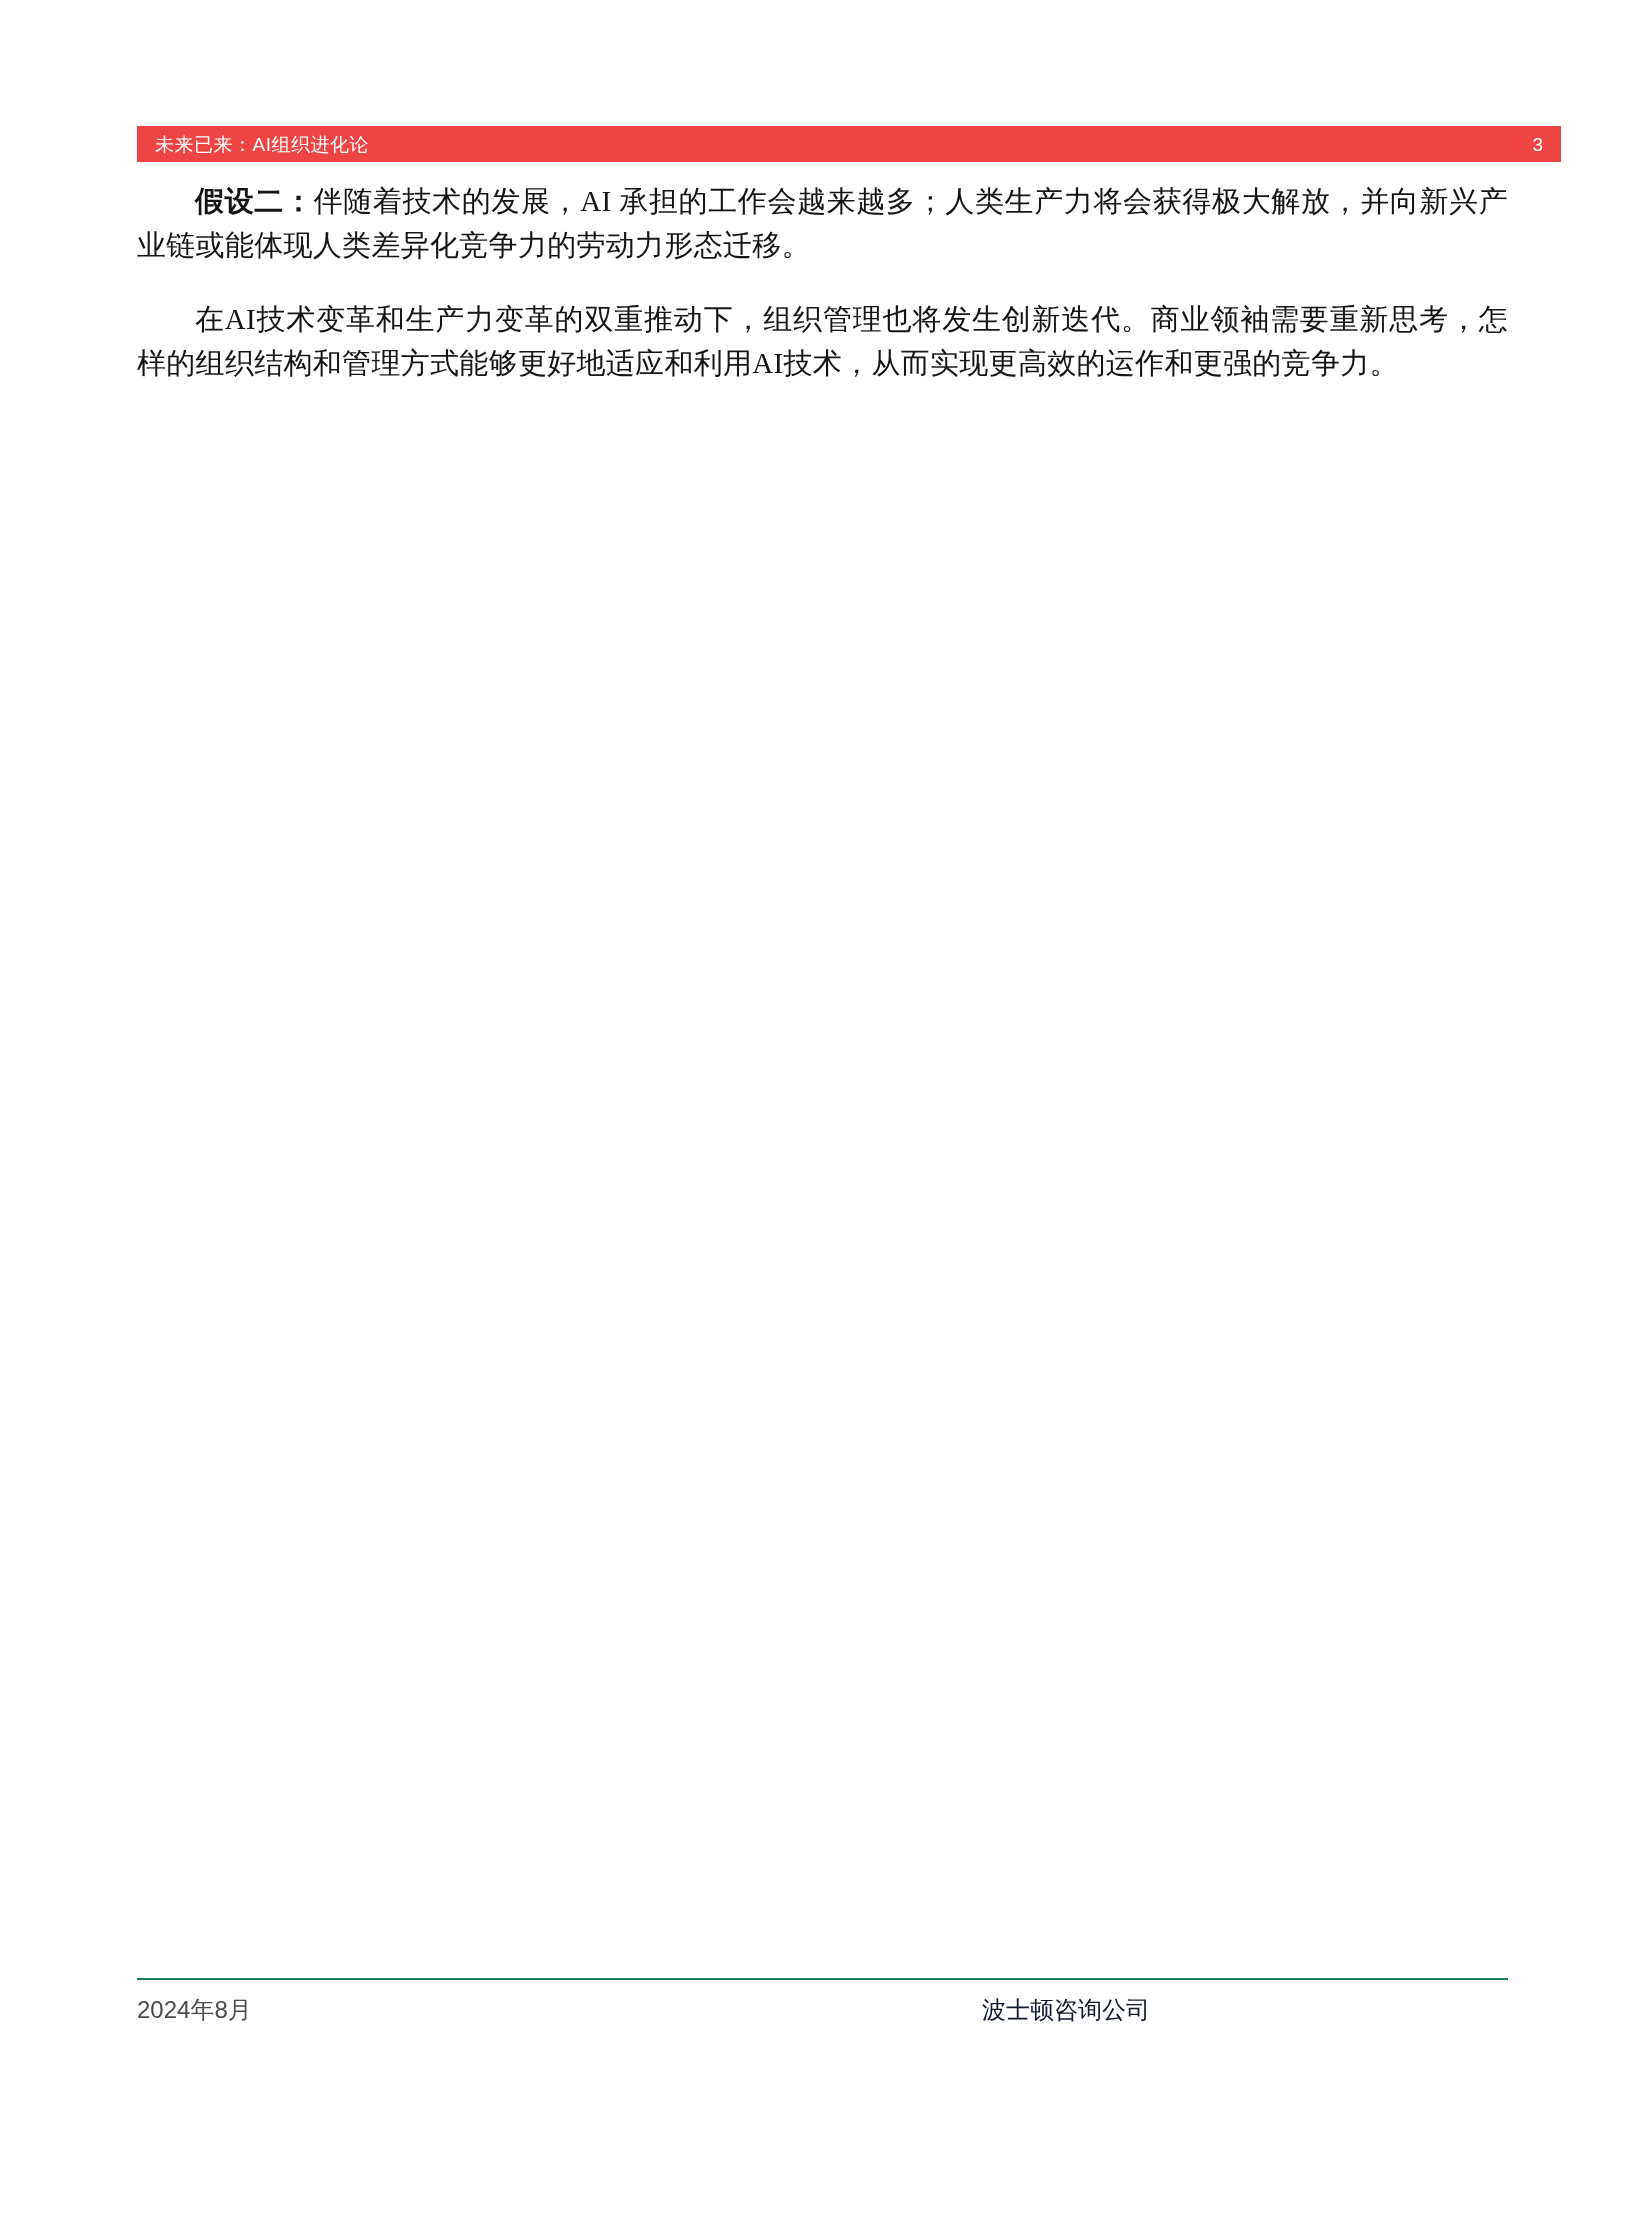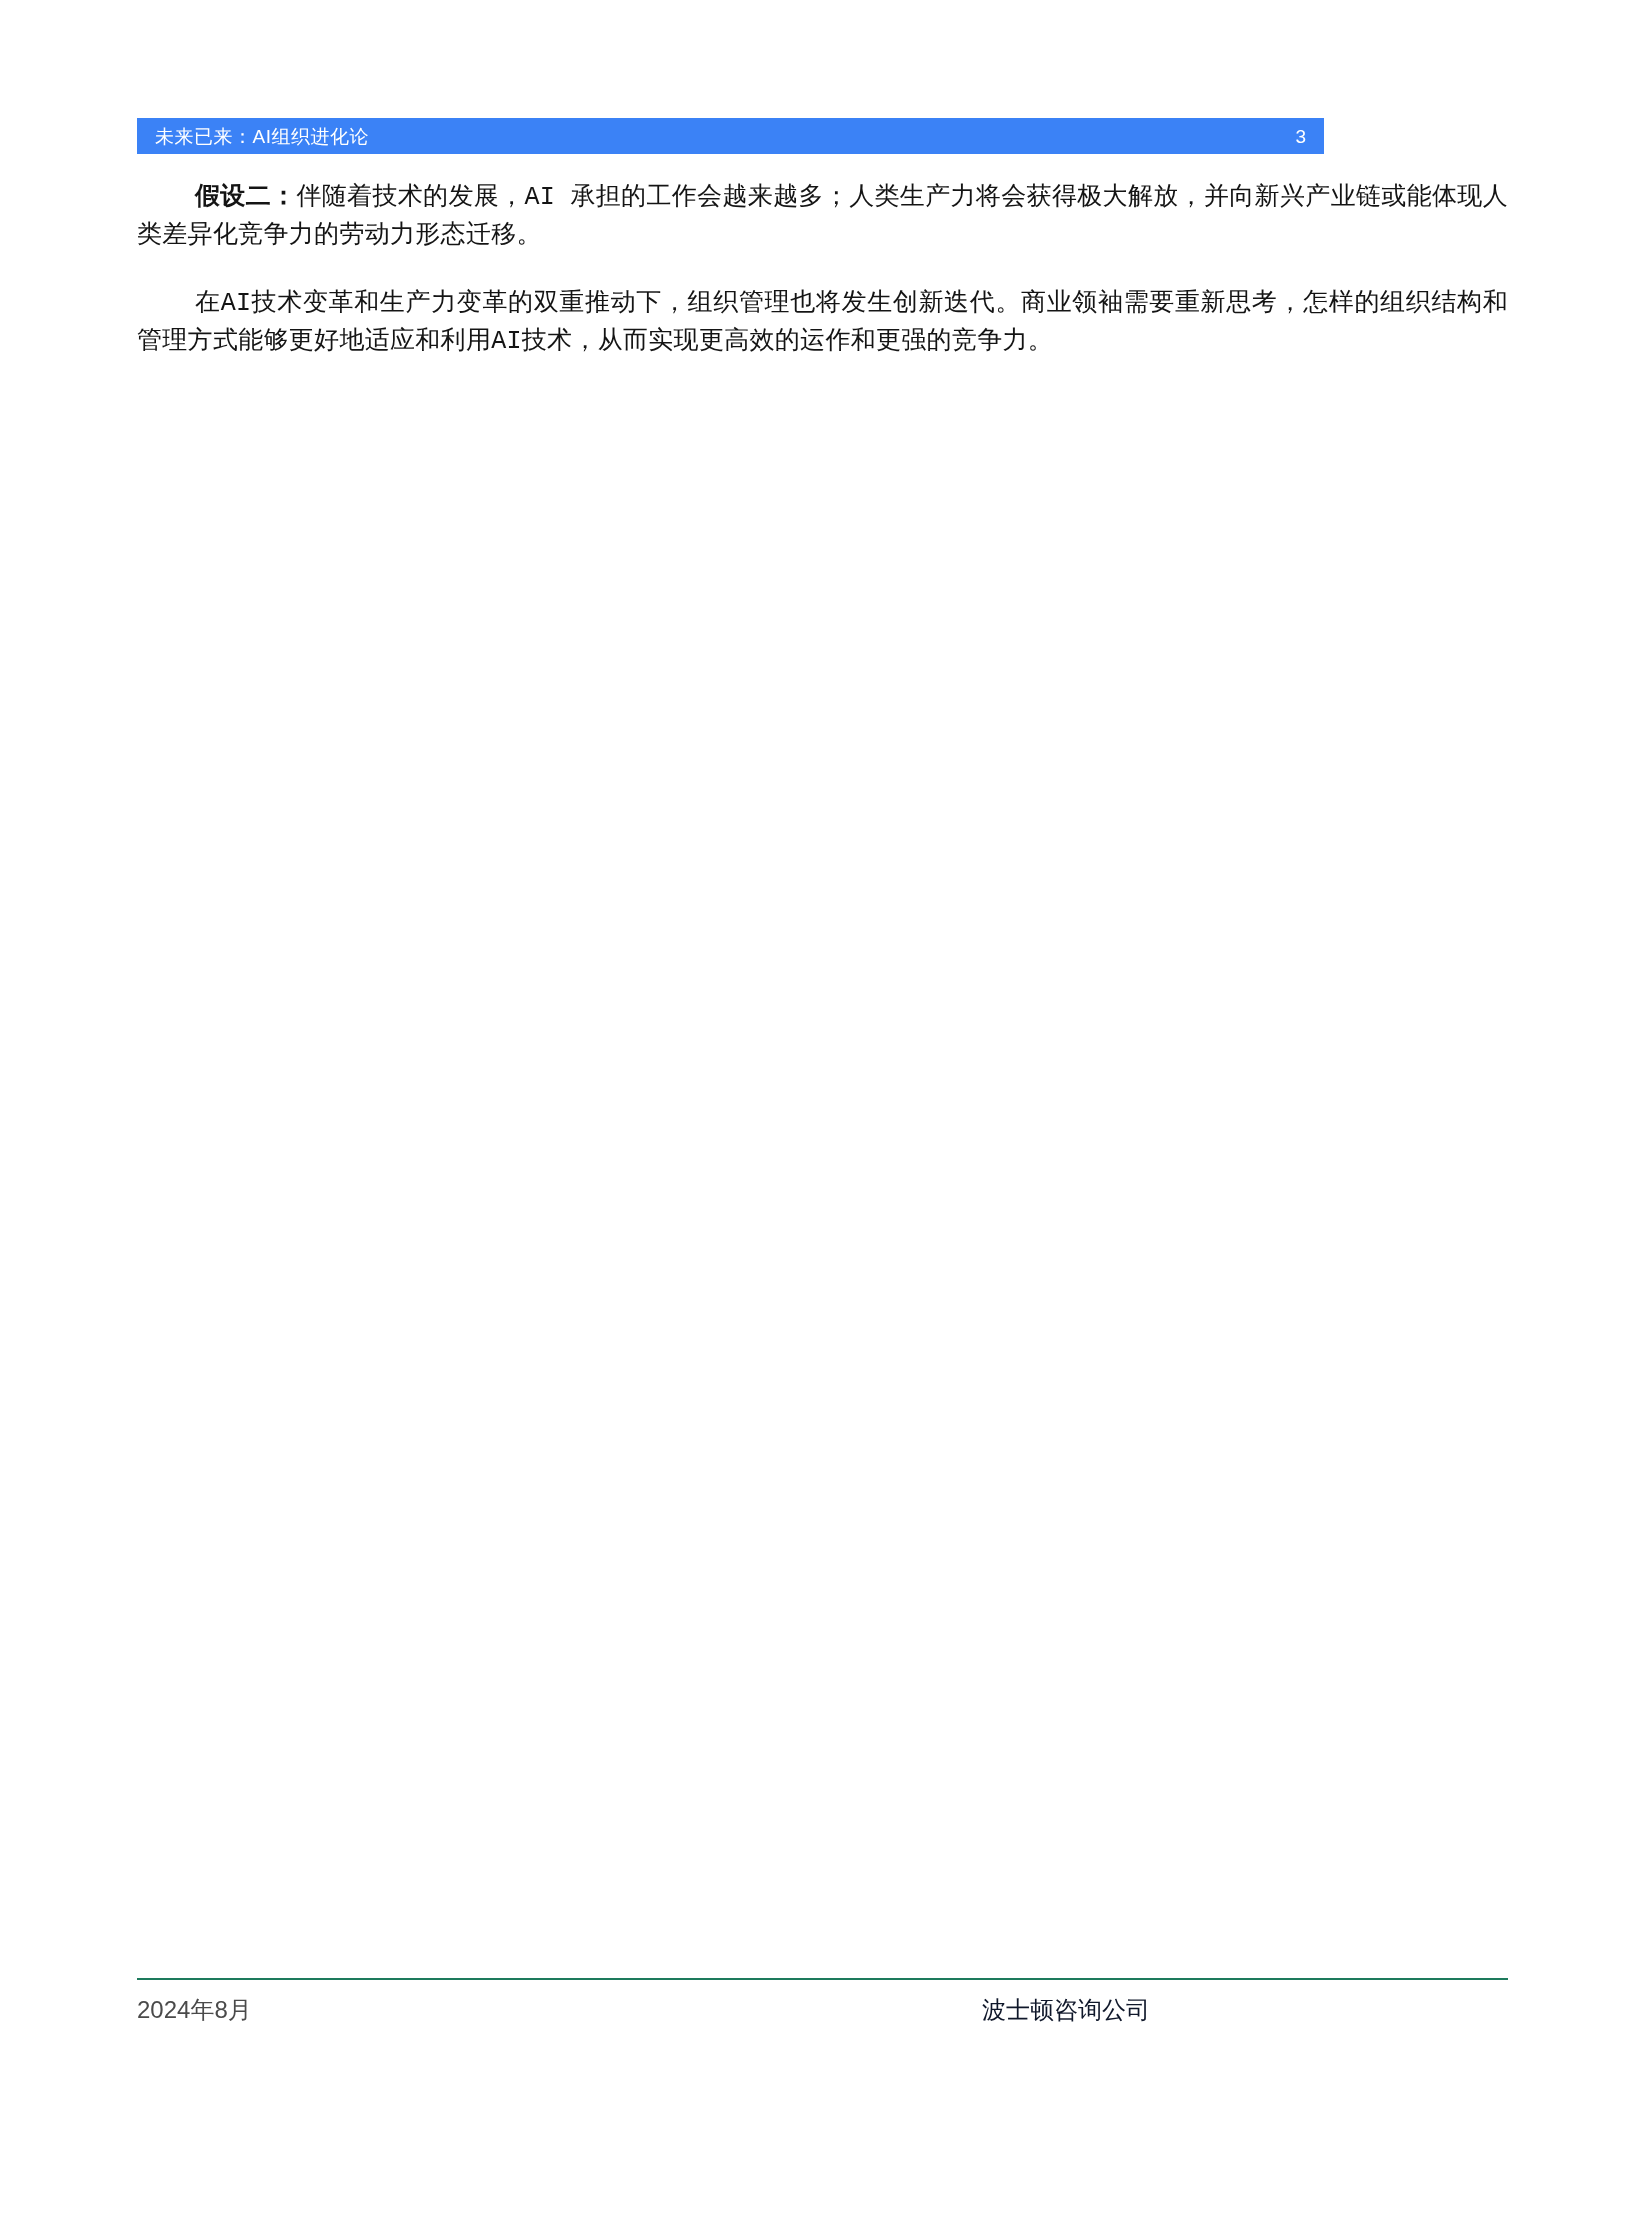--- a/index.html
+++ b/index.html
@@ -16,24 +16,24 @@
     height: 2233px;
     background: #ffffff;
     box-sizing: border-box;
     overflow: hidden;
   }
 
   
   .header-band {
     position: absolute;
     left: 137px;
-    top: 118px;
-    width: 1187px;
+    top: 126px;
+    width: 1424px;
     height: 36px;
-    background: #3b82f6;
+    background: #ef4444;
     display: flex;
     align-items: center;
     justify-content: space-between;
     padding: 0 18px;
     box-sizing: border-box;
   }
   .header-title {
     color: #ffffff;
     font-family: "Liberation Sans", sans-serif;
     font-size: 19px;
@@ -48,27 +48,26 @@
   }
 
   
   .content {
     position: absolute;
     left: 137px;
     top: 179px;
     width: 1371px;
   }
   .para {
-    font-size: 25px;
+    font-size: 29px;
     line-height: 1.52;
     color: #141414;
     text-align: justify;
     margin: 0 0 30px 0;
     letter-spacing: 0.3px;
-    font-family: Liberation Mono, monospace;
   }
   .para.indent {
     text-indent: 58px;
   }
   .para .lead {
     font-weight: bold;
   }
 
   
   .footer-rule {

